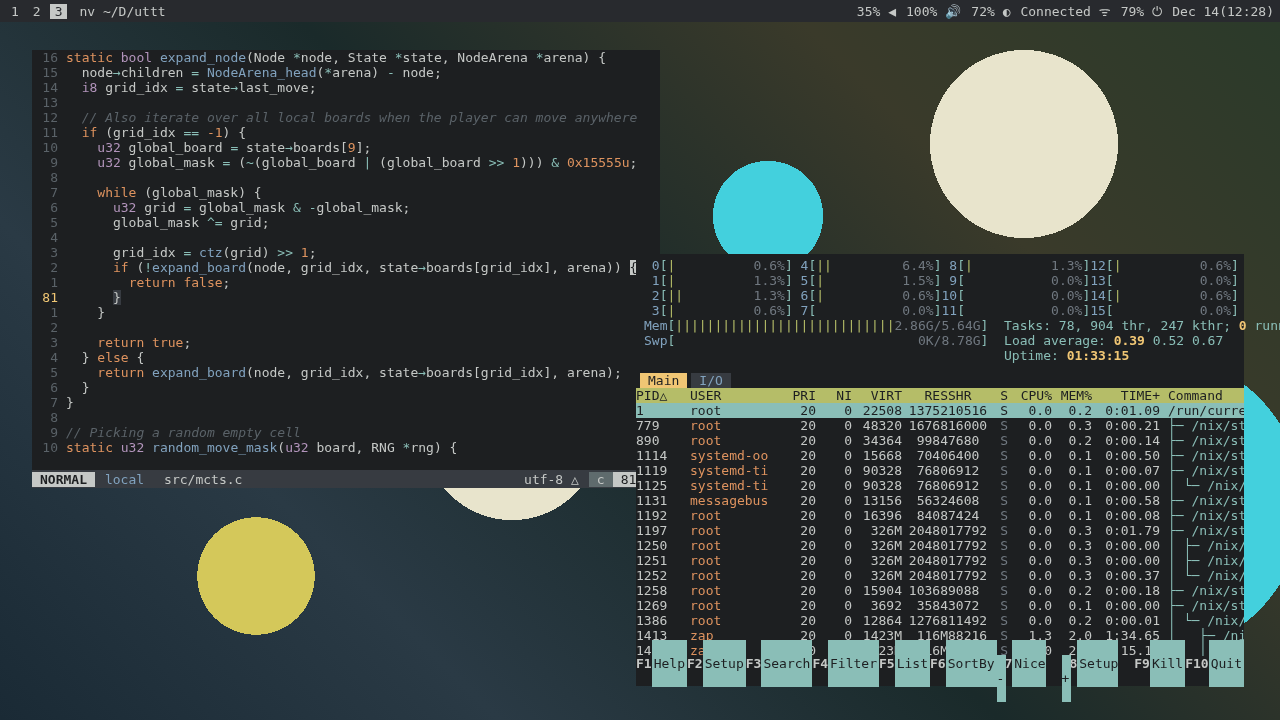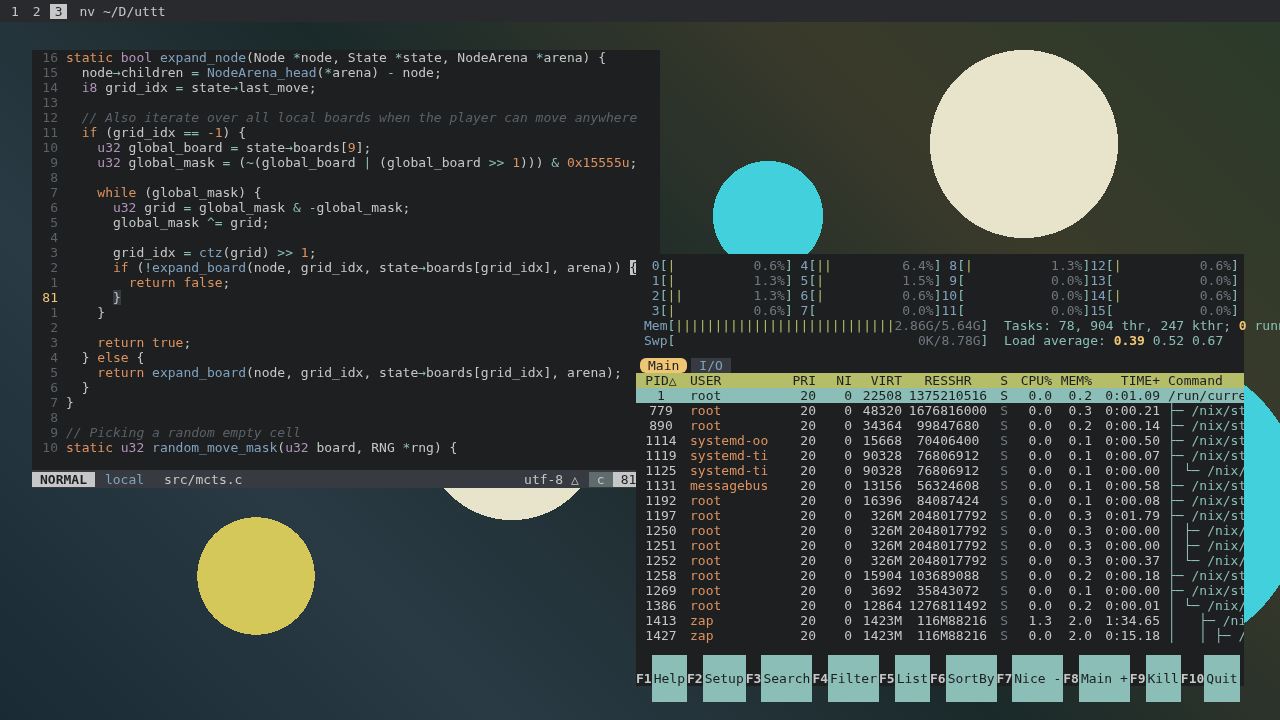--- a/index.html
+++ b/index.html
@@ -89,33 +89,33 @@
 .meter-bar { color: #b5bd68; }
 .meter-val { color: #707880; }
 .mem-row { white-space: pre; }
 .mem-lbl { color: #81a2be; }
 .mem-bar { color: #b5bd68; }
 .mem-used { color: #707880; }
 .info-row { color: #8abeb7; white-space: pre; }
 .info-row .hl { color: #f0c674; font-weight: bold; }
 .tabs { margin-top: 10px; display: flex; gap: 4px; padding: 0 4px;}
 .tab { padding: 0 8px; background: #373b41; color: #81a2be; }
-.tab.active { background: #f0c674; color: #1d1f21; border-radius: 6px; }
+.tab.active { background: #f0c674; color: #1d1f21; }
 .proc-header { background: #b5bd68; color: #1d1f21; display: flex; white-space: pre; }
 .proc-header span, .proc-row span { display: inline-block; }
 .proc-list { flex: 1; overflow: hidden; }
 .proc-row { display: flex; white-space: pre; color: #c5c8c6; }
 .proc-row.sel { background: #8abeb7; color: #1d1f21; }
 .proc-row .user { color: #de935f; }
 .proc-row.sel .user { color: #1d1f21; }
 .proc-row .state { color: #707880; }
 .proc-row.sel .state { color: #1d1f21; }
 .proc-row .cmd { color: #8abeb7; }
 .proc-row.sel .cmd { color: #1d1f21; }
-.col-pid { width: 50px; text-align: center; }
+.col-pid { width: 50px; text-align: left; }
 .col-user { width: 90px; padding-left: 4px; }
 .col-pri { width: 40px; text-align: right; }
 .col-ni { width: 36px; text-align: right; }
 .col-virt { width: 50px; text-align: right; }
 .col-res { width: 46px; text-align: right; }
 .col-shr { width: 46px; text-align: left; }
 .col-s { width: 14px; text-align: right; }
 .col-cpu { width: 44px; text-align: right; }
 .col-mem { width: 40px; text-align: right; }
 .col-time { width: 68px; text-align: right; }
@@ -129,20 +129,28 @@
 
 <div class="wallpaper"></div>
 
 <div class="topbar">
   <div class="workspaces">
       <span class="ws">1</span>
       <span class="ws">2</span>
       <span class="ws active">3</span>
     </div>
   <div class="title">nv ~/D/uttt</div>
+  <div class="right">
+    <span><span>35%</span> ◀</span>
+    <span><span>100%</span> 🔊</span>
+    <span><span>72%</span> ◐</span>
+    <span><span>Connected</span> ᯤ</span>
+    <span><span>79%</span> ⏻</span>
+    <span><span>Dec 14</span>(<span>12:28</span>)</span>
+  </div>
 </div>
 
 <div class="editor">
   <div class="editor-body">
     <div class="gutter">
         <div>16</div>
         <div>15</div>
         <div>14</div>
         <div>13</div>
         <div>12</div>
@@ -205,20 +213,21 @@
       <div class="meter-row">
         <div class="meter-cell"><span class="meter-label"> 3</span>[<span class="meter-bar">|         </span><span class="meter-val"> 0.6%</span>]</div>
         <div class="meter-cell"><span class="meter-label"> 7</span>[<span class="meter-bar">          </span><span class="meter-val"> 0.0%</span>]</div>
         <div class="meter-cell"><span class="meter-label">11</span>[<span class="meter-bar">          </span><span class="meter-val"> 0.0%</span>]</div>
         <div class="meter-cell"><span class="meter-label">15</span>[<span class="meter-bar">          </span><span class="meter-val"> 0.0%</span>]</div>
       </div>
     </div>
   <div class="meters">
     <div class="mem-row"><span class="mem-lbl">Mem</span>[<span class="mem-bar">||||||||||||||||||||||||||||</span><span class="mem-used">2.86G/5.64G</span>]  <span class="info-row">Tasks: 78, 904 thr, 247 kthr; <span class="hl">0</span> running</span></div>
     <div class="mem-row"><span class="mem-lbl">Swp</span>[<span class="mem-bar">                              </span><span class="mem-used"> 0K/8.78G</span>]  <span class="info-row">Load average: <span class="hl">0.39</span> 0.52 0.67</span></div>
+  <div class="mem-row">                                              <span class="info-row">Uptime: <span class="hl">01:33:15</span></span></div>
     </div>
   <div class="tabs">
       <span class="tab active">Main</span>
       <span class="tab">I/O</span>
     </div>
   <div class="proc-header"><span class="col-pid">PID△</span><span class="col-user">USER</span><span class="col-pri">PRI</span><span class="col-ni">NI</span><span class="col-virt">VIRT</span><span class="col-res">RES</span><span class="col-shr">SHR</span><span class="col-s">S</span><span class="col-cpu">CPU%</span><span class="col-mem">MEM%</span><span class="col-time">TIME+</span><span class="col-cmd">Command</span></div>
   <div class="proc-list">
       <div class="proc-row sel"><span class="col-pid">1</span><span class="col-user user">root</span><span class="col-pri">20</span><span class="col-ni">0</span><span class="col-virt">22508</span><span class="col-res">13752</span><span class="col-shr">10516</span><span class="col-s state">S</span><span class="col-cpu">0.0</span><span class="col-mem">0.2</span><span class="col-time">0:01.09</span><span class="col-cmd cmd">/run/current-syste</span></div>
       <div class="proc-row"><span class="col-pid">779</span><span class="col-user user">root</span><span class="col-pri">20</span><span class="col-ni">0</span><span class="col-virt">48320</span><span class="col-res">16768</span><span class="col-shr">16000</span><span class="col-s state">S</span><span class="col-cpu">0.0</span><span class="col-mem">0.3</span><span class="col-time">0:00.21</span><span class="col-cmd cmd">├─ /nix/store/3abw</span></div>
       <div class="proc-row"><span class="col-pid">890</span><span class="col-user user">root</span><span class="col-pri">20</span><span class="col-ni">0</span><span class="col-virt">34364</span><span class="col-res">9984</span><span class="col-shr">7680</span><span class="col-s state">S</span><span class="col-cpu">0.0</span><span class="col-mem">0.2</span><span class="col-time">0:00.14</span><span class="col-cmd cmd">├─ /nix/store/3abw</span></div>
@@ -238,17 +247,17 @@
       <div class="proc-row"><span class="col-pid">1427</span><span class="col-user user">zap</span><span class="col-pri">20</span><span class="col-ni">0</span><span class="col-virt">1423M</span><span class="col-res">116M</span><span class="col-shr">88216</span><span class="col-s state">S</span><span class="col-cpu">0.0</span><span class="col-mem">2.0</span><span class="col-time">0:15.18</span><span class="col-cmd cmd">│   │ ├─ /nix/s</span></div>
     </div>
   <div class="fkeys">
       <span><span class="f">F1</span><span class="lbl">Help</span></span>
       <span><span class="f">F2</span><span class="lbl">Setup</span></span>
       <span><span class="f">F3</span><span class="lbl">Search</span></span>
       <span><span class="f">F4</span><span class="lbl">Filter</span></span>
       <span><span class="f">F5</span><span class="lbl">List </span></span>
       <span><span class="f">F6</span><span class="lbl">SortBy</span></span>
       <span><span class="f">F7</span><span class="lbl">Nice -</span></span>
-      <span><span class="f">F8</span><span class="lbl">Main +</span></span>
+      <span><span class="f">F8</span><span class="lbl">Setup +</span></span>
       <span><span class="f">F9</span><span class="lbl">Kill </span></span>
       <span><span class="f">F10</span><span class="lbl">Quit</span></span>
     </div>
 </div>
 
 </body></html>

